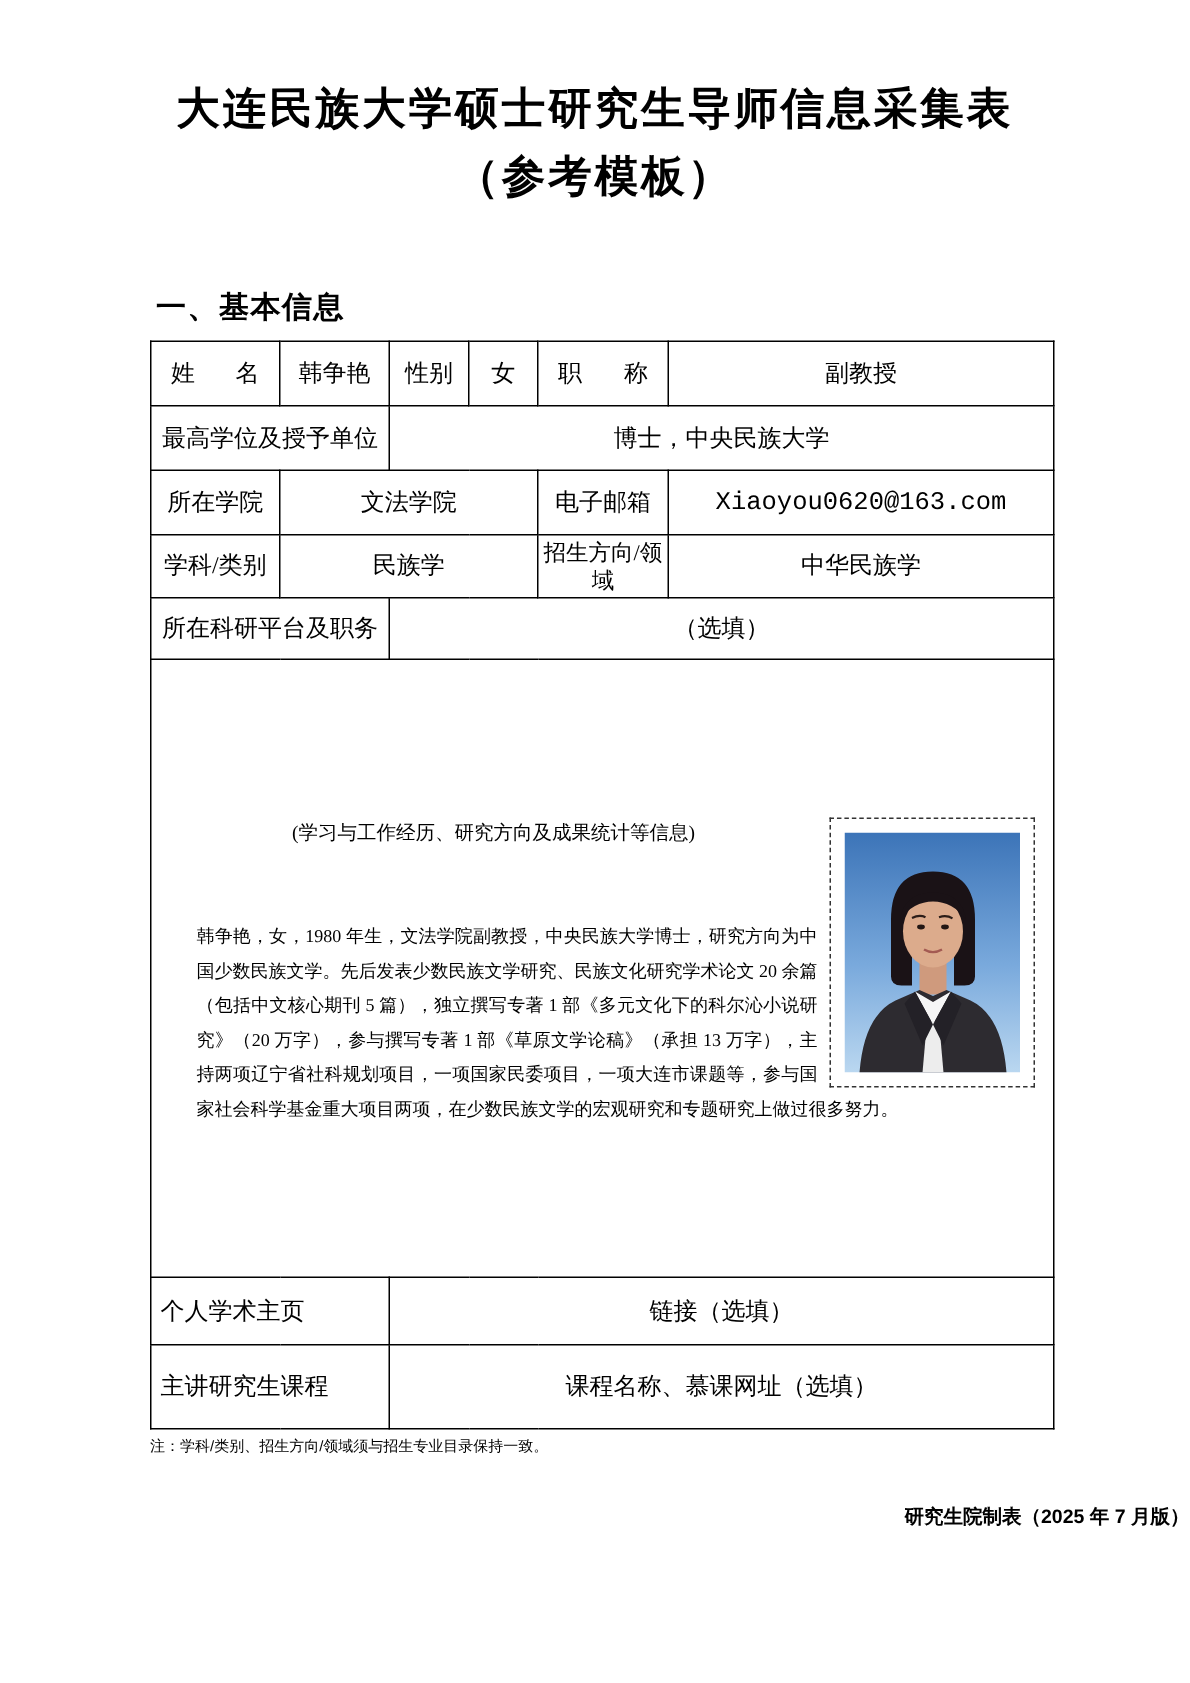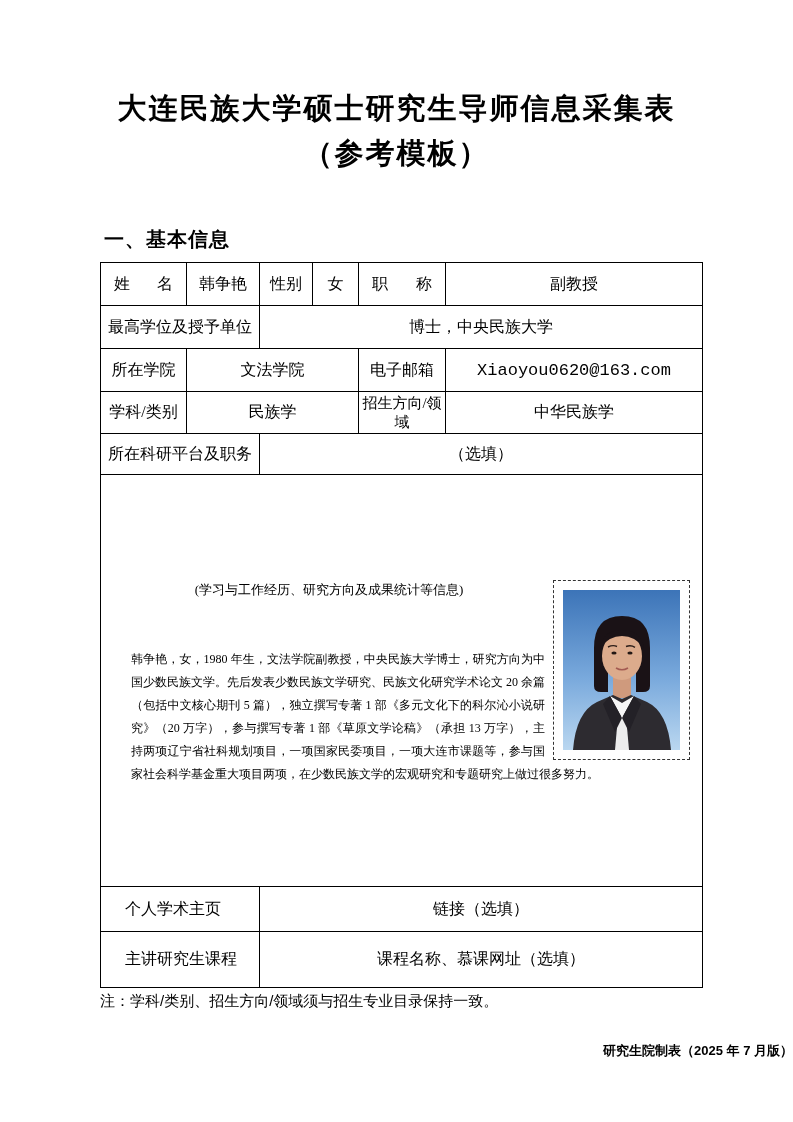--- a/index.html
+++ b/index.html
@@ -8,39 +8,39 @@
     width:793px; height:1122px;
     font-family:"Liberation Serif","DejaVu Serif",serif;
     color:#000;
   }
   .page { position:relative; width:793px; height:1122px; background:#fff; overflow:hidden; }
 
   .doc-title {
     text-align:center; font-size:29px; font-weight:bold;
     letter-spacing:2px; line-height:45px;
   }
-  .doc-title.first { padding-top:86px; }
+  .doc-title.first { padding-top:51px; }
 
   .section-heading {
     margin:50px 0 9px 104px;
     font-family:"Liberation Sans","DejaVu Sans",sans-serif;
     font-weight:bold; font-size:20px; letter-spacing:1px;
   }
 
   table.info-table {
     border-collapse:collapse; table-layout:fixed;
     margin-left:100px; width:602px;
   }
   table.info-table td {
     border:1px solid #000;
     font-size:16px; text-align:center; vertical-align:middle;
     overflow:hidden;
   }
   td.lbl.just { text-align:justify; text-align-last:justify; padding:0 13px; }
-  td.lbl.left { text-align:left; padding-left:24px; }
+  td.lbl.left { text-align:left; padding-left:6px; }
   td.lbl.small { font-size:15px; padding:0 2px; letter-spacing:0; }
   td.val.mono {
     font-family:"Liberation Mono","DejaVu Sans Mono",monospace;
     font-size:17px;
   }
 
   td.profile-cell {
     vertical-align:top; text-align:left;
     padding:12px 12px 10px 12px;
   }
@@ -52,21 +52,21 @@
   .photo-frame svg { display:block; width:117px; height:160px; }
   .profile-hint { font-size:13px; line-height:24px; }
   .profile-text {
     margin-top:46px; padding-left:18px;
     font-size:12px; line-height:23px; text-align:justify;
   }
 
   .note {
     margin:4px 0 0 100px;
     font-family:"Liberation Sans","DejaVu Sans",sans-serif;
-    font-size:15px;
+    font-size:10px;
   }
   .footer-credit {
     margin-top:31px; text-align:right;
     font-family:"Liberation Sans","DejaVu Sans",sans-serif;
     font-size:13px; font-weight:bold;
   }
 </style>
 </head>
 <body>
 

